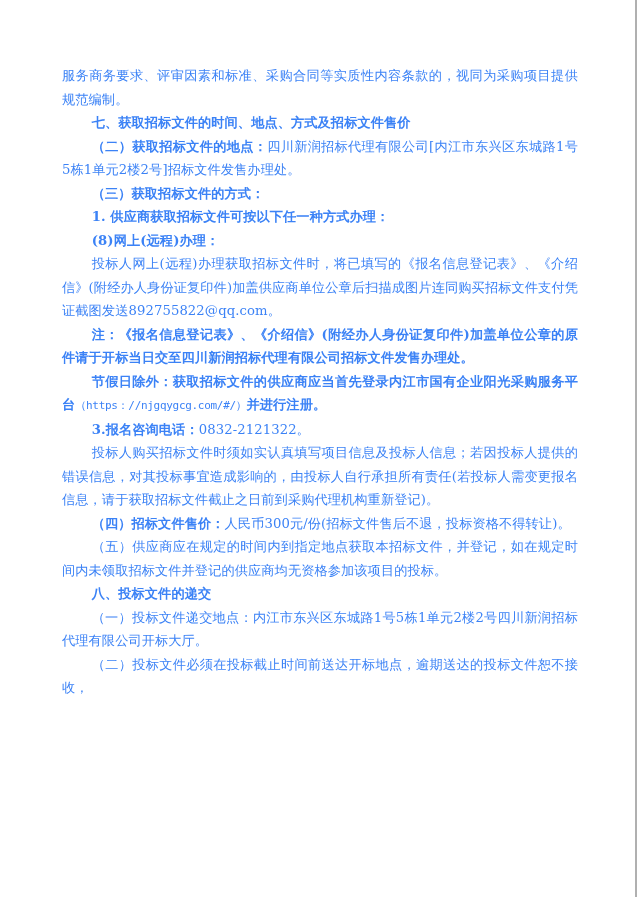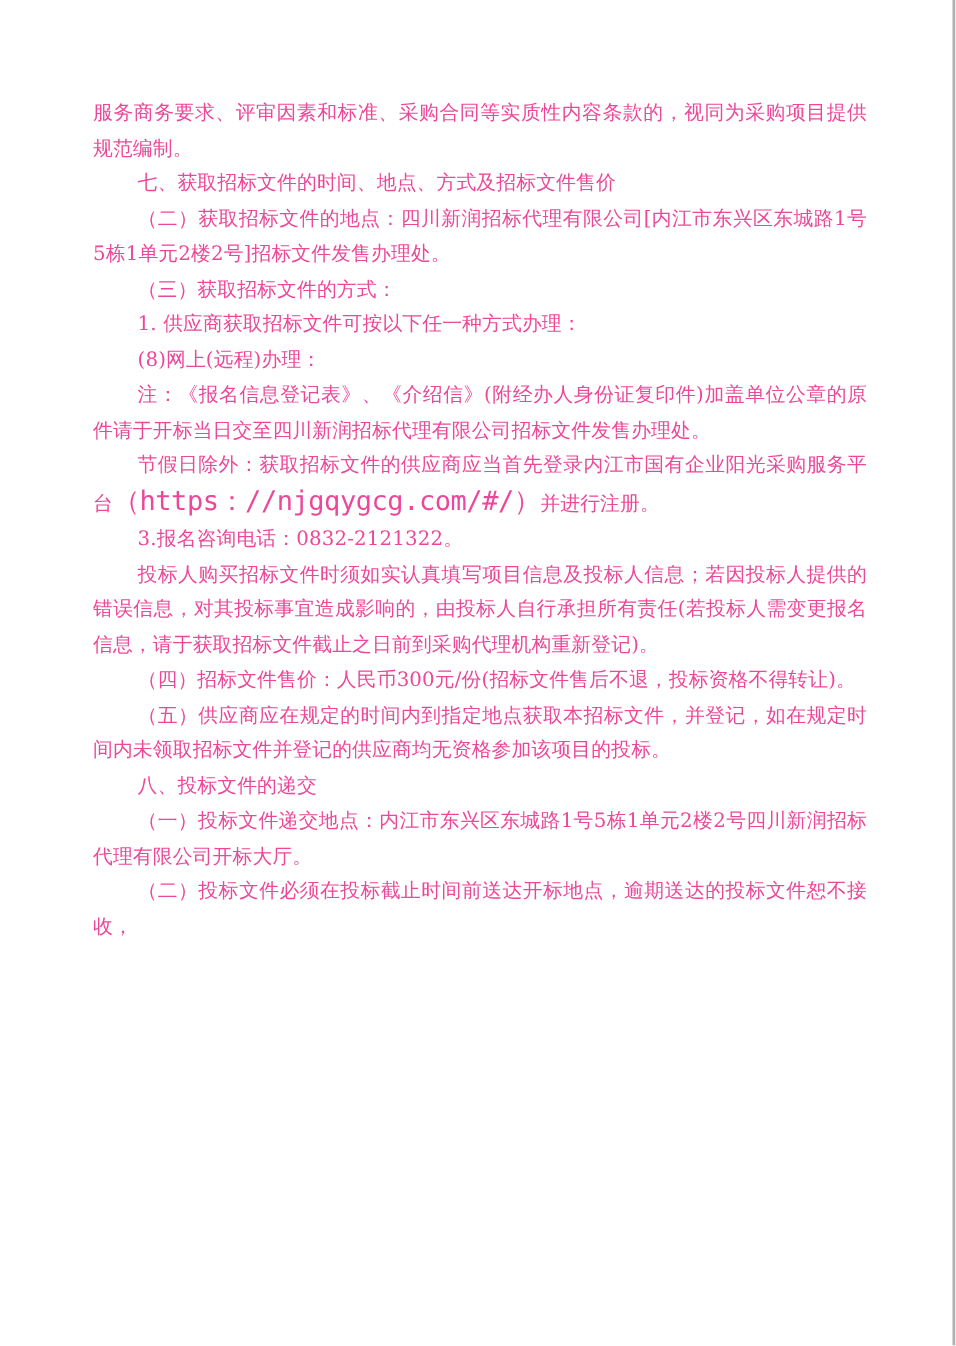--- a/index.html
+++ b/index.html
@@ -14,54 +14,55 @@
     background: #ffffff;
     border-right: 2px solid #b0b0b0; 
     overflow: hidden;
     font-family: "DejaVu Serif", "Liberation Serif", serif;
   }
   .doc {
     position: absolute;
     left: 62px;
     top: 64px;
     width: 516px;
-    color: #ec4899;
+    color: #3b82f6;
     font-size: 13.2px;
     line-height: 23.5px;
     text-align: justify;
     letter-spacing: 0.1px;
   }
   .para {
     margin: 0;
     padding: 0;
     text-indent: 2.25em;
   }
   .para.no-indent {
     text-indent: 0;
   }
   .run-bold {
-    font-weight: 400;
+    font-weight: 700;
   }
   .run-mono {
     font-family: "DejaVu Sans Mono", "Liberation Mono", monospace;
-    font-size: 18px;
+    font-size: 11px;
     letter-spacing: -0.3px;
   }
 </style>
 </head>
 <body>
 
 <div class="page">
   <div class="doc" id="doc-body">
       <p class="para no-indent"><span class="">服务商务要求、评审因素和标准、采购合同等实质性内容条款的，视同为采购项目提供规范编制。</span></p>
       <p class="para"><span class="run-bold ">七、获取招标文件的时间、地点、方式及招标文件售价</span></p>
       <p class="para"><span class="run-bold ">（二）获取招标文件的地点：</span><span class="">四川新润招标代理有限公司[内江市东兴区东城路1号5栋1单元2楼2号]招标文件发售办理处。</span></p>
       <p class="para"><span class="run-bold ">（三）获取招标文件的方式：</span></p>
       <p class="para"><span class="run-bold ">1. 供应商获取招标文件可按以下任一种方式办理：</span></p>
       <p class="para"><span class="run-bold ">(8)网上(远程)办理：</span></p>
+      <p class="para"><span class="">投标人网上(远程)办理获取招标文件时，将已填写的《报名信息登记表》、《介绍信》(附经办人身份证复印件)加盖供应商单位公章后扫描成图片连同购买招标文件支付凭证截图发送892755822@qq.com。</span></p>
       <p class="para"><span class="run-bold ">注：《报名信息登记表》、《介绍信》(附经办人身份证复印件)加盖单位公章的原件请于开标当日交至四川新润招标代理有限公司招标文件发售办理处。</span></p>
       <p class="para"><span class="run-bold ">节假日除外：获取招标文件的供应商应当首先登录内江市国有企业阳光采购服务平台</span><span class="run-mono">（https：//njgqygcg.com/#/）</span><span class="run-bold ">并进行注册。</span></p>
       <p class="para"><span class="run-bold ">3.报名咨询电话：</span><span class="">0832-2121322。</span></p>
       <p class="para"><span class="">投标人购买招标文件时须如实认真填写项目信息及投标人信息；若因投标人提供的错误信息，对其投标事宜造成影响的，由投标人自行承担所有责任(若投标人需变更报名信息，请于获取招标文件截止之日前到采购代理机构重新登记)。</span></p>
       <p class="para"><span class="run-bold ">（四）招标文件售价：</span><span class="">人民币300元/份(招标文件售后不退，投标资格不得转让)。</span></p>
       <p class="para"><span class="">（五）供应商应在规定的时间内到指定地点获取本招标文件，并登记，如在规定时间内未领取招标文件并登记的供应商均无资格参加该项目的投标。</span></p>
       <p class="para"><span class="run-bold ">八、投标文件的递交</span></p>
       <p class="para"><span class="">（一）投标文件递交地点：内江市东兴区东城路1号5栋1单元2楼2号四川新润招标代理有限公司开标大厅。</span></p>
       <p class="para"><span class="">（二）投标文件必须在投标截止时间前送达开标地点，逾期送达的投标文件恕不接收，</span></p>
     </div>

